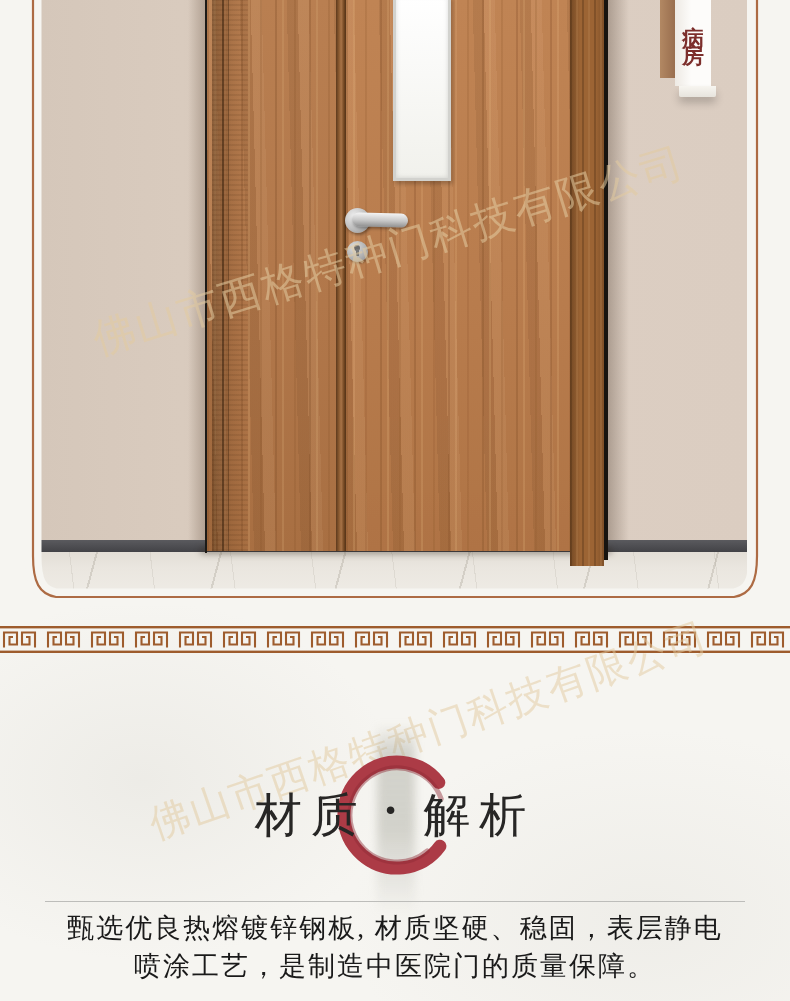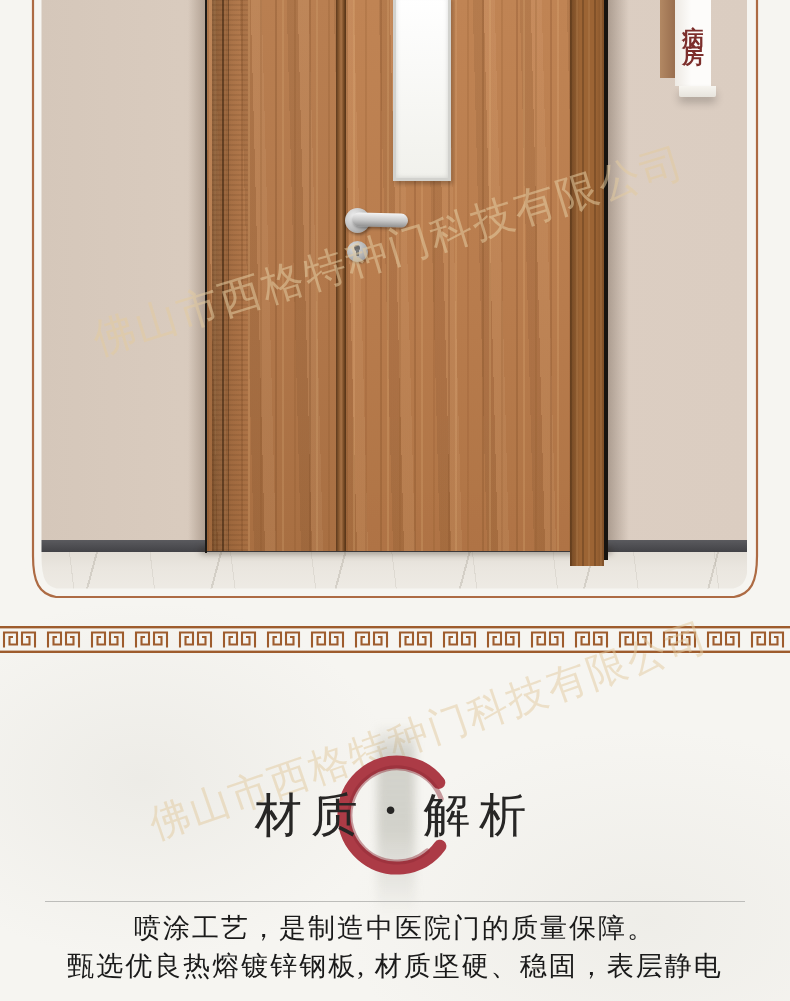--- a/index.html
+++ b/index.html
@@ -177,17 +177,17 @@
     <path d="M36,117.2 A58,58 0 0 1 10.5,47.2" fill="none" stroke="#ac3b46" stroke-width="3" stroke-linecap="round" opacity="0.35"></path>
   </svg>
 
   <div class="abs section-title">
     <span>材质</span><span class="title-dot">·</span><span>解析</span>
   </div>
 
   <div class="abs divider"></div>
 
   <div class="abs desc">
+    <div>甄选优良热熔镀锌钢板, 材质坚硬、稳固，表层静电</div>
     <div>喷涂工艺，是制造中医院门的质量保障。</div>
-    <div>甄选优良热熔镀锌钢板, 材质坚硬、稳固，表层静电</div>
   </div>
 
 </div>
 
 </body></html>

